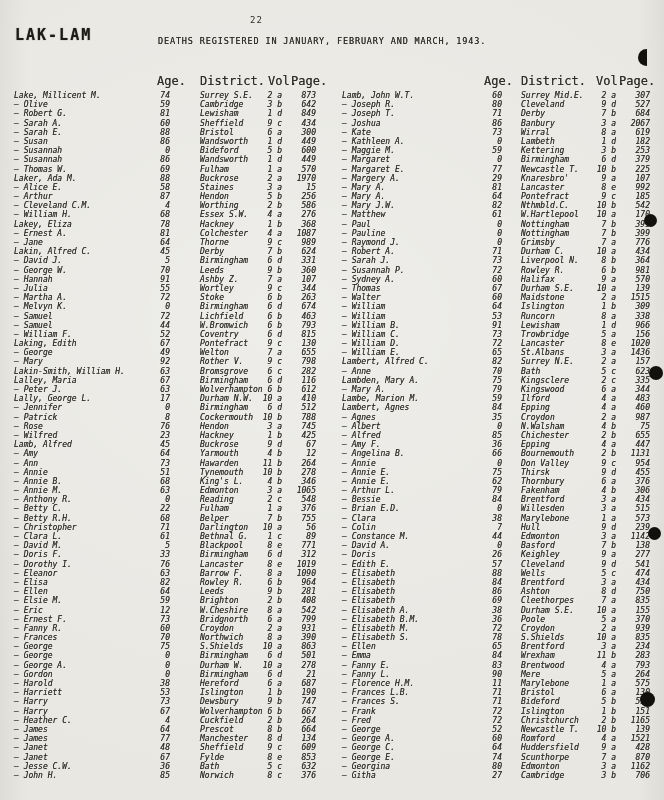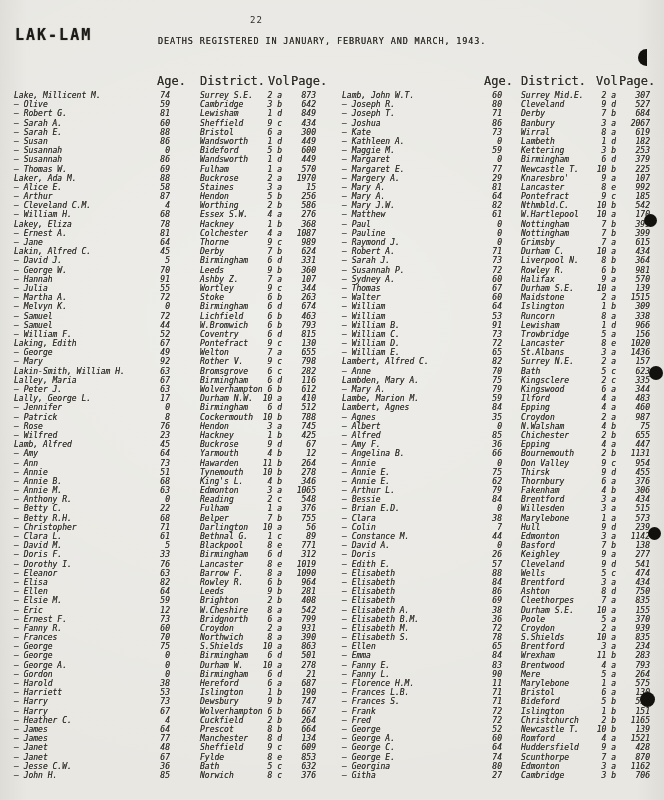--- a/index.html
+++ b/index.html
@@ -712,21 +712,21 @@
         <span class="ag">0</span>
         <span class="di">Nottingham</span>
         <span class="vo">7 b</span>
         <span class="pg">399</span>
       </div>
       <div class="row">
         <span class="nm">— Raymond J.</span>
         <span class="ag">0</span>
         <span class="di">Grimsby</span>
         <span class="vo">7 a</span>
-        <span class="pg">615</span>
+        <span class="pg">776</span>
       </div>
       <div class="row">
         <span class="nm">— Robert A.</span>
         <span class="ag">71</span>
         <span class="di">Durham C.</span>
         <span class="vo">10 a</span>
         <span class="pg">434</span>
       </div>
       <div class="row">
         <span class="nm">— Sarah J.</span>

